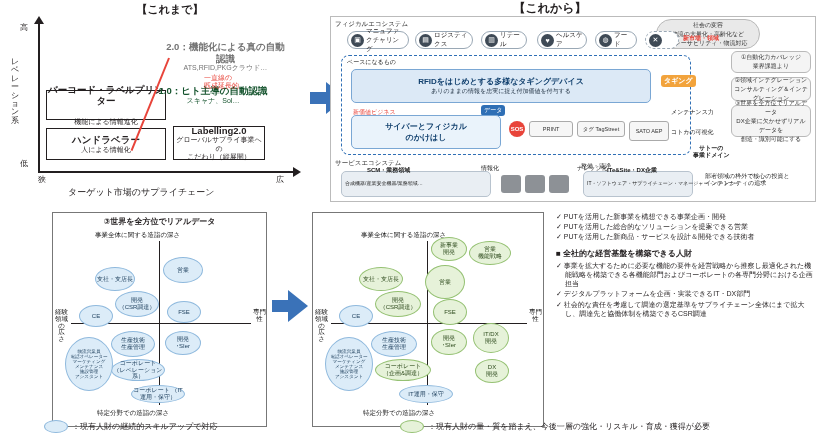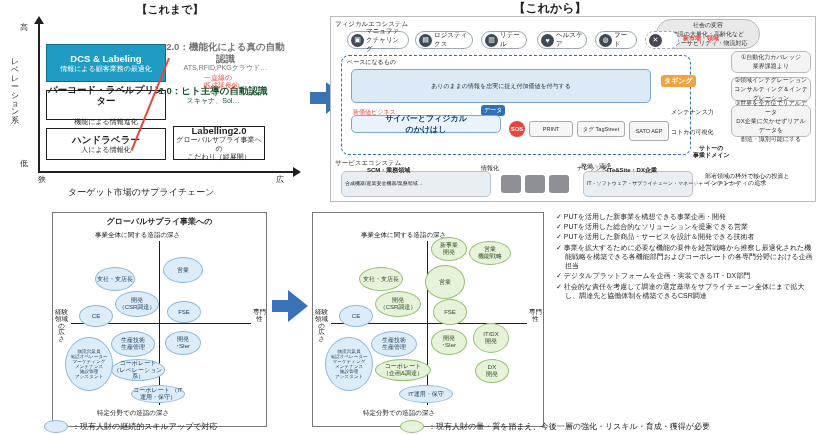--- a/index.html
+++ b/index.html
@@ -108,24 +108,20 @@
     <div class="axis axis-h"></div>
     <div class="arrowhead-right"></div>
 
     <div class="ax-lab" id="ax-y">レベレーション系</div>
     <div class="ax-lab" id="ax-hi">高</div>
     <div class="ax-lab" id="ax-lo">低</div>
     <div class="ax-lab" id="ax-narrow">狭</div>
     <div class="ax-lab" id="ax-wide">広</div>
     <div class="ax-lab" id="ax-x">ターゲット市場のサプライチェーン</div>
 
-    <div class="abs box bluebox ctr" id="b-dcs" style="flex-direction:column;">
-      <div class="b-t">DCS &amp; Labeling</div>
-      <div class="b-s">情報による顧客業務の最適化</div>
-    </div>
     <div class="abs box whitebox ctr" id="b-barcode" style="flex-direction:column;gap:11px;">
       <div class="b-t">バーコード・ラベルプリンター</div>
       <div class="b-s">機能による情報進化</div>
     </div>
     <div class="abs box whitebox ctr" id="b-hand" style="flex-direction:column;">
       <div class="b-t">ハンドラベラー</div>
       <div class="b-s">人による情報化</div>
     </div>
     <div class="abs box whitebox ctr" id="b-lab20" style="flex-direction:column;">
       <div class="b-t">Labelling2.0</div>
@@ -189,28 +185,29 @@
     <div class="pill" style="left:314px;top:14px;width:34px;height:18px;border-style:dashed;">
       <span class="circ">✕</span>
     </div>
     <div class="smalltxt" style="left:352px;top:18px;color:#e8443a;font-weight:bold;">新市場・領域</div>
 
     <div class="dashbox" style="left:10px;top:38px;width:350px;height:100px;"></div>
 
     <div class="smalltxt" style="left:16px;top:42px;">ベースになるもの</div>
 
     <div class="bluepanel" style="left:20px;top:52px;width:300px;height:34px;display:flex;flex-direction:column;align-items:center;justify-content:center;text-align:center;">
+      <div style="font-size:8px;font-weight:bold;color:#11406e;">RFIDをはじめとする多様なタギングデバイス</div>
       <div style="font-size:6px;color:#234;">ありのままの情報を忠実に捉え付加価値を付与する</div>
     </div>
 
     <div class="tagpill" style="left:330px;top:58px;">タギング</div>
 
     <div class="databadge" style="left:150px;top:88px;">データ</div>
 
-    <div class="bluepanel" style="left:20px;top:98px;width:150px;height:18px;display:flex;flex-direction:column;align-items:center;justify-content:center;text-align:center;background:#eaf3fb;">
+    <div class="bluepanel" style="left:20px;top:98px;width:150px;height:34px;display:flex;flex-direction:column;align-items:center;justify-content:center;text-align:center;background:#eaf3fb;">
       <div style="font-size:8px;font-weight:bold;color:#11406e;white-space:pre-line;">サイバーとフィジカル
 のかけはし</div>
     </div>
     <div class="smalltxt" style="left:22px;top:92px;color:#e8443a;">新価値ビジネス</div>
 
     <div class="sosbadge" style="left:178px;top:104px;">SOS</div>
     <div class="chipbox" style="left:198px;top:104px;width:44px;height:16px;">PRINT</div>
     <div class="chipbox" style="left:246px;top:104px;width:48px;height:16px;">タグ TagStreet</div>
     <div class="chipbox" style="left:298px;top:104px;width:40px;height:20px;">SATO AEP</div>
 
@@ -241,21 +238,21 @@
     <div class="smalltxt" style="left:374px;top:156px;width:108px;white-space:pre-line;">部署領域の枠外で核心の投資と
 インテンシティの追求</div>
   </div>
 
   <div class="bigarrow" id="arrow2">
     <div class="shaft" style="left:0;top:10px;width:18px;height:12px;"></div>
     <div class="head" style="left:16px;top:0;"></div>
   </div>
 
   <div class="abs box" id="bl">
-    <div class="panel-title">グローバルサプライ事業への</div>
+    <div class="panel-title">③世界を全方位でリアルデータ</div>
     <div class="axlab2" style="left:42px;top:18px;">事業全体に関する造詣の深さ</div>
     <div class="axlab2" style="left:44px;top:196px;">特定分野での造詣の深さ</div>
     <div class="axlab2" style="left:2px;top:96px;width:13px;text-align:center;line-height:1.05;">経験領域の広さ</div>
     <div class="axlab2" style="left:200px;top:96px;width:13px;text-align:center;line-height:1.05;">専門性</div>
 
     <div class="axis2-v" style="left:106px;top:28px;height:164px;"></div>
     <div class="axis2-h" style="left:18px;top:110px;width:180px;"></div>
 
     <div class="ell ell-blue" style="left:42px;top:54px;width:40px;height:24px;">支社・支店長</div>
     <div class="ell ell-blue" style="left:110px;top:44px;width:40px;height:26px;">営業</div>
@@ -316,20 +313,21 @@
 アシスタント</div>
     <div class="ell ell-blue" style="left:86px;top:172px;width:54px;height:18px;">IT運用・保守</div>
   </div>
 
   <div class="abs" id="brtext">
 
     <div class="bullet">✓ PUTを活用した新事業を構想できる事業企画・開発</div>
     <div class="bullet">✓ PUTを活用した総合的なソリューションを提案できる営業</div>
     <div class="bullet">✓ PUTを活用した新商品・サービスを設計＆開発できる技術者</div>
 
+    <div class="sec-h">■ 全社的な経営基盤を構築できる人財</div>
     <div class="bullet">✓ 事業を拡大するために必要な機能の要件を経営戦略から推察し最適化された機能戦略を構築できる各機能部門およびコーポレートの各専門分野における企画担当</div>
     <div class="bullet">✓ デジタルプラットフォームを企画・実装できるIT・DX部門</div>
     <div class="bullet">✓ 社会的な責任を考慮して調達の選定基準をサプライチェーン全体にまで拡大し、調達先と協働体制を構築できるCSR調達</div>
   </div>
 
   <div class="legend" style="left:44px;top:420px;">
     <span class="leg-ell leg-blue"></span>
     <span>：現有人財の継続的スキルアップで対応</span>
   </div>
   <div class="legend" style="left:400px;top:420px;">

